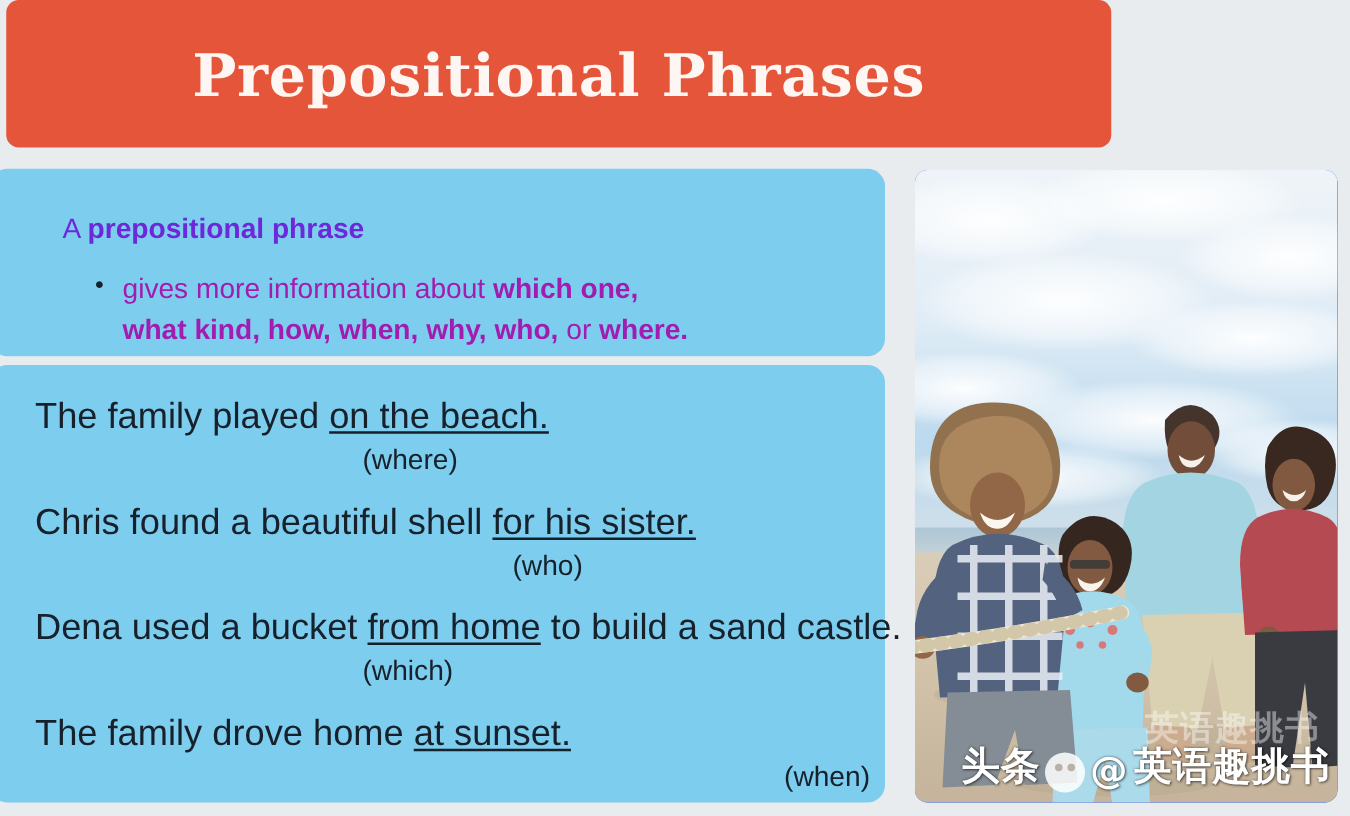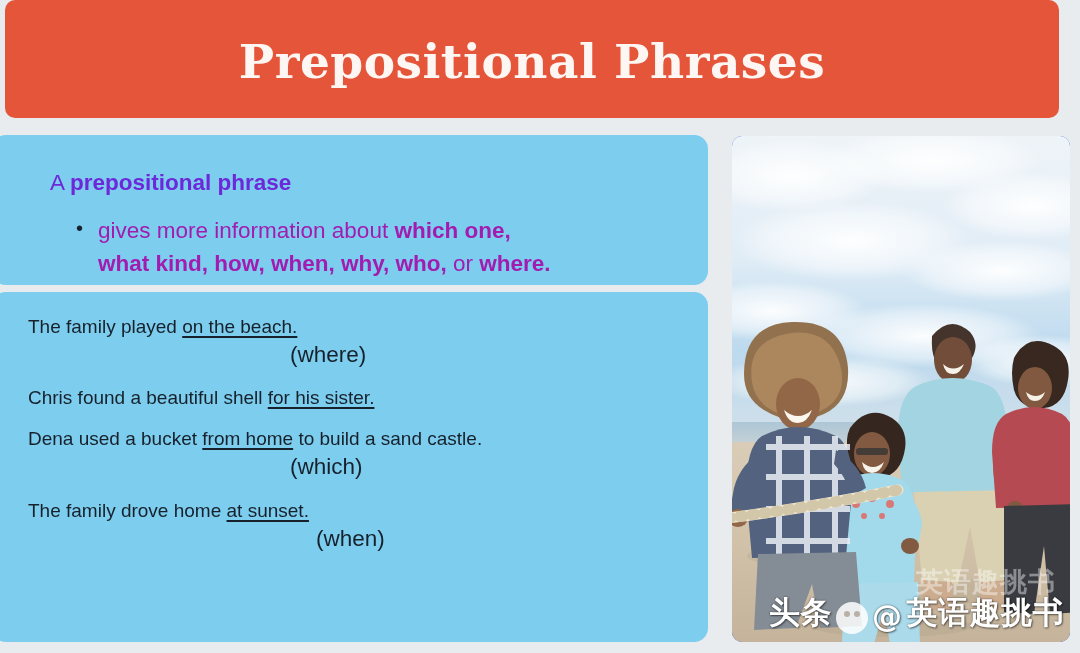--- a/index.html
+++ b/index.html
@@ -18,21 +18,21 @@
     position: absolute;
     inset: 0;
     background: #e9ecee;
   }
 
   
   .title-banner {
     position: absolute;
     left: 5px;
     top: 0px;
-    width: 1054px;
+    width: 884px;
     height: 118px;
     background: #e5553a;
     border-radius: 10px;
     display: flex;
     align-items: center;
     justify-content: center;
     box-sizing: border-box;
   }
   .title-text {
     color: #fdf6f2;
@@ -98,40 +98,40 @@
 
   
   .ex-inner {
     padding: 22px 12px 0 36px;
   }
   .example {
     margin-bottom: 16px;
   }
   .example:last-child { margin-bottom: 0; }
   .ex-sentence {
-    font-size: 19px;
+    font-size: 29px;
     color: #16212b;
     line-height: 1.32;
     white-space: nowrap;
   }
   .ex-sentence .u {
     text-decoration: underline;
     text-underline-offset: 3px;
     text-decoration-thickness: 1.6px;
   }
   .ex-label {
     font-size: 22.5px;
     color: #16212b;
     line-height: 1.3;
     margin-top: 1px;
   }
   .ex-1 .ex-label { padding-left: 262px; }
   .ex-2 .ex-label { padding-left: 382px; }
   .ex-3 .ex-label { padding-left: 262px; }
-  .ex-4 .ex-label { padding-left: 288px; }
+  .ex-4 .ex-label { padding-left: 288px; text-align: right; }
 
   
   #photo {
     position: absolute;
     left: 732px;
     top: 136px;
     width: 338px;
     height: 506px;
     border-radius: 10px;
     overflow: hidden;
@@ -214,20 +214,21 @@
   <div class="blue-box" id="examples-box">
     <div class="ex-inner">
 
       <div class="example ex-1">
         <div class="ex-sentence"><span>The family played </span><span class="u">on the beach.</span><span></span></div>
         <div class="ex-label">(where)</div>
       </div>
 
       <div class="example ex-2">
         <div class="ex-sentence"><span>Chris found a beautiful shell </span><span class="u">for his sister.</span><span></span></div>
+        <div class="ex-label">(who)</div>
       </div>
 
       <div class="example ex-3">
         <div class="ex-sentence"><span>Dena used a bucket </span><span class="u">from home</span><span> to build a sand castle.</span></div>
         <div class="ex-label">(which)</div>
       </div>
 
       <div class="example ex-4">
         <div class="ex-sentence"><span>The family drove home </span><span class="u">at sunset.</span><span></span></div>
         <div class="ex-label">(when)</div>

